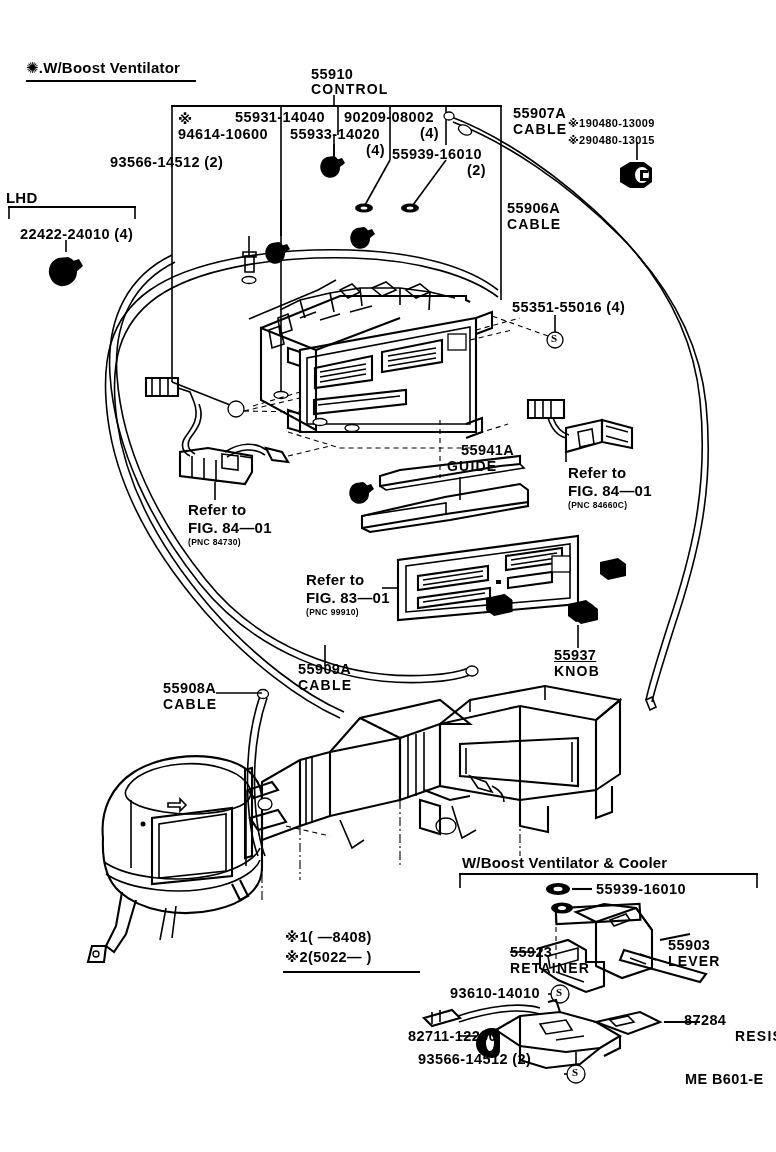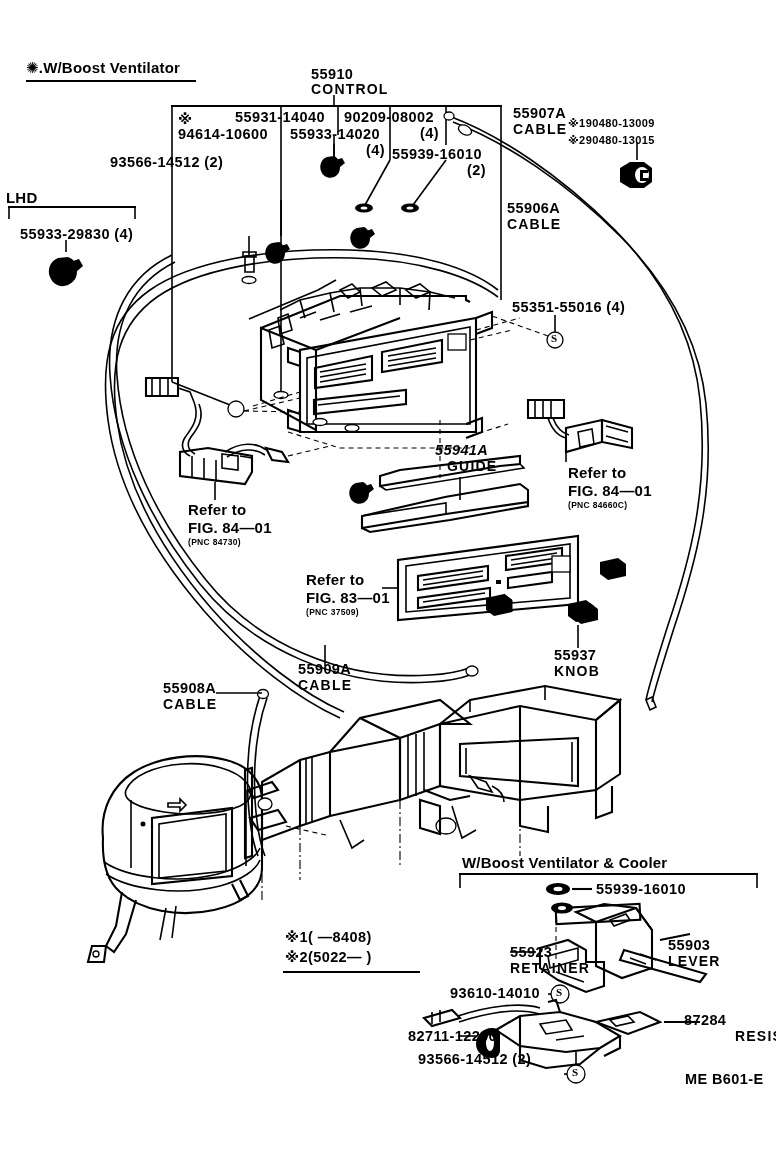--- a/index.html
+++ b/index.html
@@ -420,50 +420,50 @@
 <div class="lbl pn" style="left:290px;top:127px;">55933-14020</div>
 <div class="lbl pn" style="left:366px;top:143px;">(4)</div>
 
 <div class="lbl pn" style="left:344px;top:110px;">90209-08002</div>
 <div class="lbl pn" style="left:420px;top:126px;">(4)</div>
 
 <div class="lbl pn" style="left:392px;top:147px;">55939-16010</div>
 <div class="lbl pn" style="left:467px;top:163px;">(2)</div>
 
 <div class="lbl hdr" style="left:6px;top:190px;">LHD</div>
-<div class="lbl pn" style="left:20px;top:227px;"><span>55933-29830</span>&nbsp;<span>(4)</span></div>
+<div class="lbl pn" style="left:20px;top:227px;"><span>22422-24010</span>&nbsp;<span>(4)</span></div>
 
 <div class="lbl pn" style="left:513px;top:106px;">55907A</div>
 <div class="lbl sub" style="left:513px;top:122px;">CABLE</div>
 
 <div class="lbl pn-sm" style="left:568px;top:118px;"><span>※1</span><span>90480-13009</span></div>
 <div class="lbl pn-sm" style="left:568px;top:135px;"><span>※2</span><span>90480-13015</span></div>
 
 <div class="lbl pn" style="left:507px;top:201px;">55906A</div>
 <div class="lbl sub" style="left:507px;top:217px;">CABLE</div>
 
 <div class="lbl pn" style="left:512px;top:300px;"><span>55351-55016</span>&nbsp;<span>(4)</span></div>
 <div class="lbl smark" style="left:551px;top:333px;">S</div>
 
-<div class="lbl pn" style="left:435px;top:443px;font-style:italic;">55941A</div>
+<div class="lbl pn" style="left:461px;top:443px;">55941A</div>
 <div class="lbl sub" style="left:447px;top:459px;">GUIDE</div>
 
 <div class="lbl hdr" style="left:188px;top:502px;">Refer to</div>
 <div class="lbl hdr" style="left:188px;top:520px;">FIG. 84—01</div>
 <div class="lbl tiny" style="left:188px;top:538px;">(PNC 84730)</div>
 
 <div class="lbl hdr" style="left:568px;top:465px;">Refer to</div>
 <div class="lbl hdr" style="left:568px;top:483px;">FIG. 84—01</div>
 <div class="lbl tiny" style="left:568px;top:501px;">(PNC 84660C)</div>
 
 <div class="lbl hdr" style="left:306px;top:572px;">Refer to</div>
 <div class="lbl hdr" style="left:306px;top:590px;">FIG. 83—01</div>
-<div class="lbl tiny" style="left:306px;top:608px;">(PNC 37509)</div>
-
-<div class="lbl pn" style="left:554px;top:648px;">55937</div>
+<div class="lbl tiny" style="left:306px;top:608px;">(PNC 99910)</div>
+
+<div class="lbl pn" style="left:554px;top:648px;text-decoration:underline;">55937</div>
 <div class="lbl sub" style="left:554px;top:664px;">KNOB</div>
 
 <div class="lbl pn" style="left:298px;top:662px;">55909A</div>
 <div class="lbl sub" style="left:298px;top:678px;">CABLE</div>
 
 <div class="lbl pn" style="left:163px;top:681px;">55908A</div>
 <div class="lbl sub" style="left:163px;top:697px;">CABLE</div>
 
 <div class="lbl pn" style="left:285px;top:930px;"><span>※1</span><span>(        —8408)</span></div>
 <div class="lbl pn" style="left:285px;top:950px;"><span>※2</span><span>(5022—        )</span></div>

